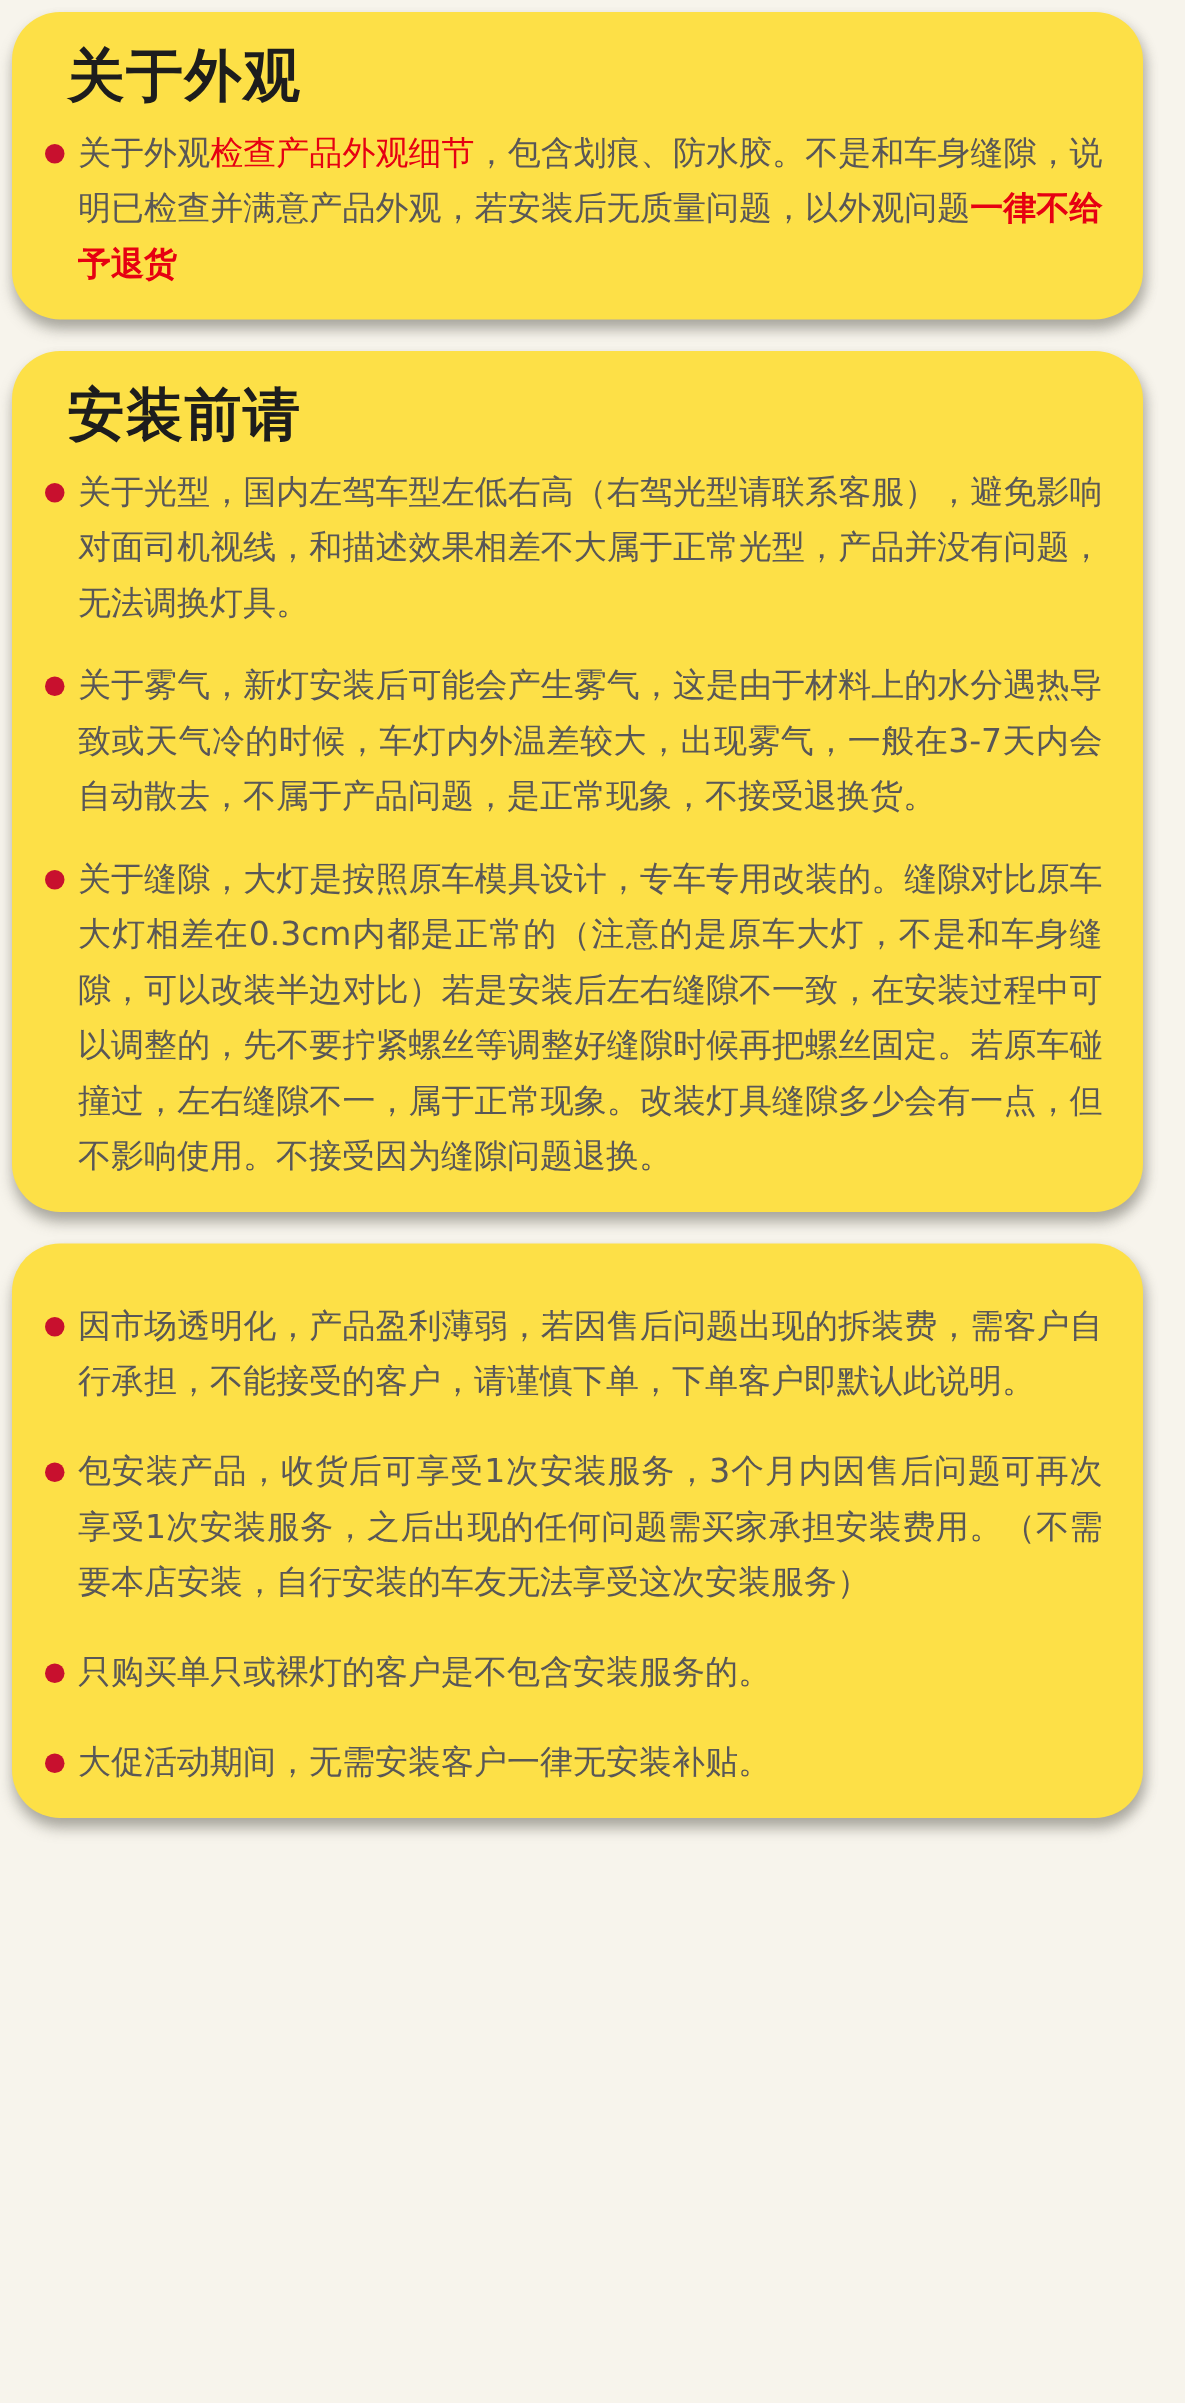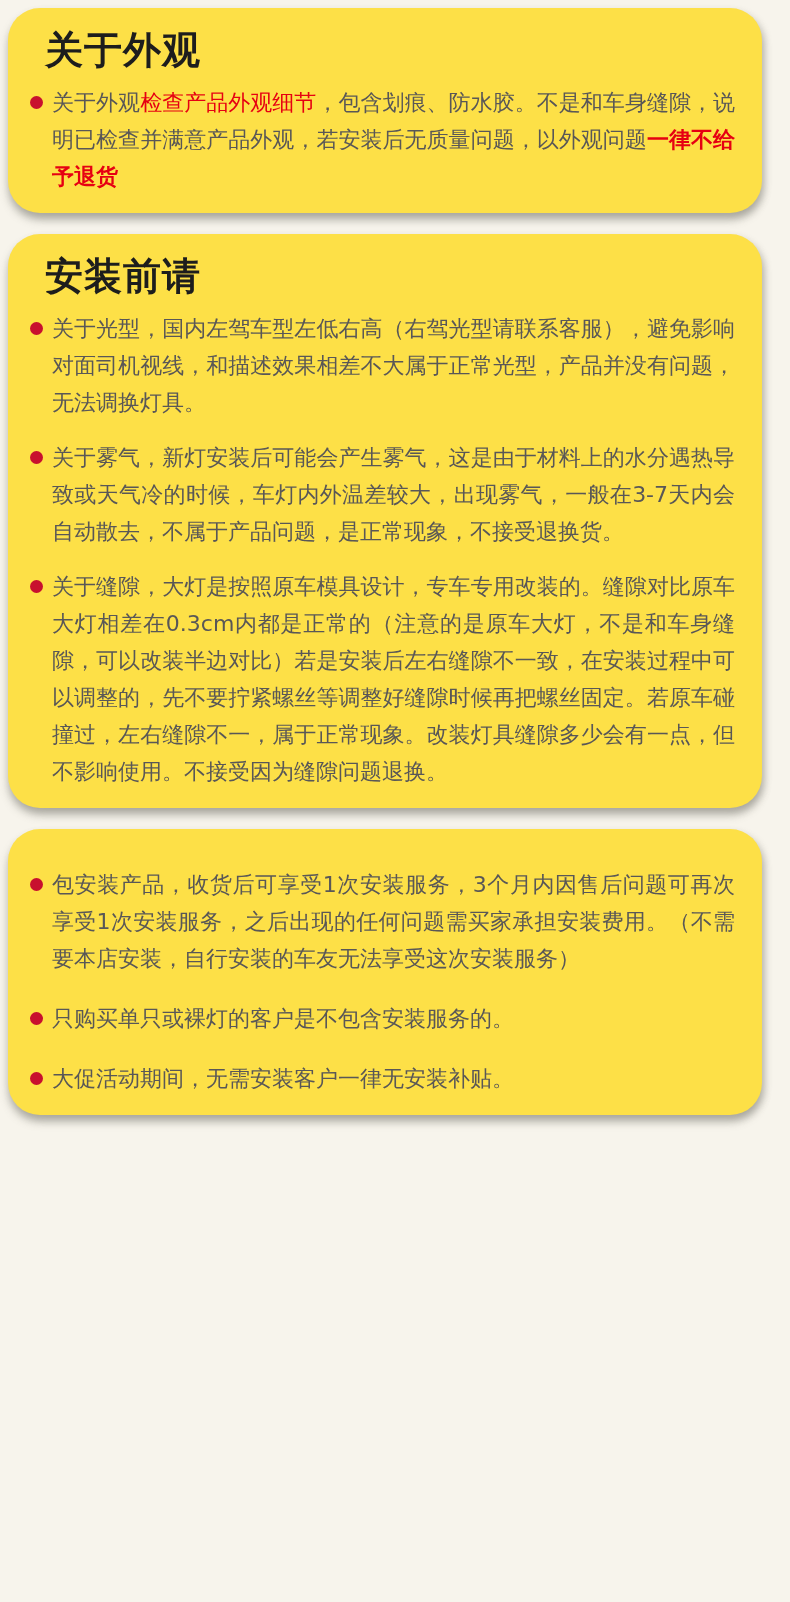--- a/index.html
+++ b/index.html
@@ -92,20 +92,24 @@
 
 
     <div class="bullet">
       <span class="dot"></span>
       <p class="btxt"><span>关于缝隙，大灯是按照原车模具设计，专车专用改装的。缝隙对比原车大灯相差在0.3cm内都是正常的（注意的是原车大灯，不是和车身缝隙，可以改装半边对比）若是安装后左右缝隙不一致，在安装过程中可以调整的，先不要拧紧螺丝等调整好缝隙时候再把螺丝固定。若原车碰撞过，左右缝隙不一，属于正常现象。改装灯具缝隙多少会有一点，但不影响使用。不接受因为缝隙问题退换。</span></p>
     </div>
   </section>
 
   <section class="card installation">
 
+    <div class="bullet">
+      <span class="dot"></span>
+      <p class="btxt"><span>因市场透明化，产品盈利薄弱，若因售后问题出现的拆装费，需客户自行承担，不能接受的客户，请谨慎下单，下单客户即默认此说明。</span></p>
+    </div>
 
     <div class="bullet">
       <span class="dot"></span>
       <p class="btxt"><span>包安装产品，收货后可享受1次安装服务，3个月内因售后问题可再次享受1次安装服务，之后出现的任何问题需买家承担安装费用。（不需要本店安装，自行安装的车友无法享受这次安装服务）</span></p>
     </div>
 
     <div class="bullet">
       <span class="dot"></span>
       <p class="btxt"><span>只购买单只或裸灯的客户是不包含安装服务的。</span></p>
     </div>

